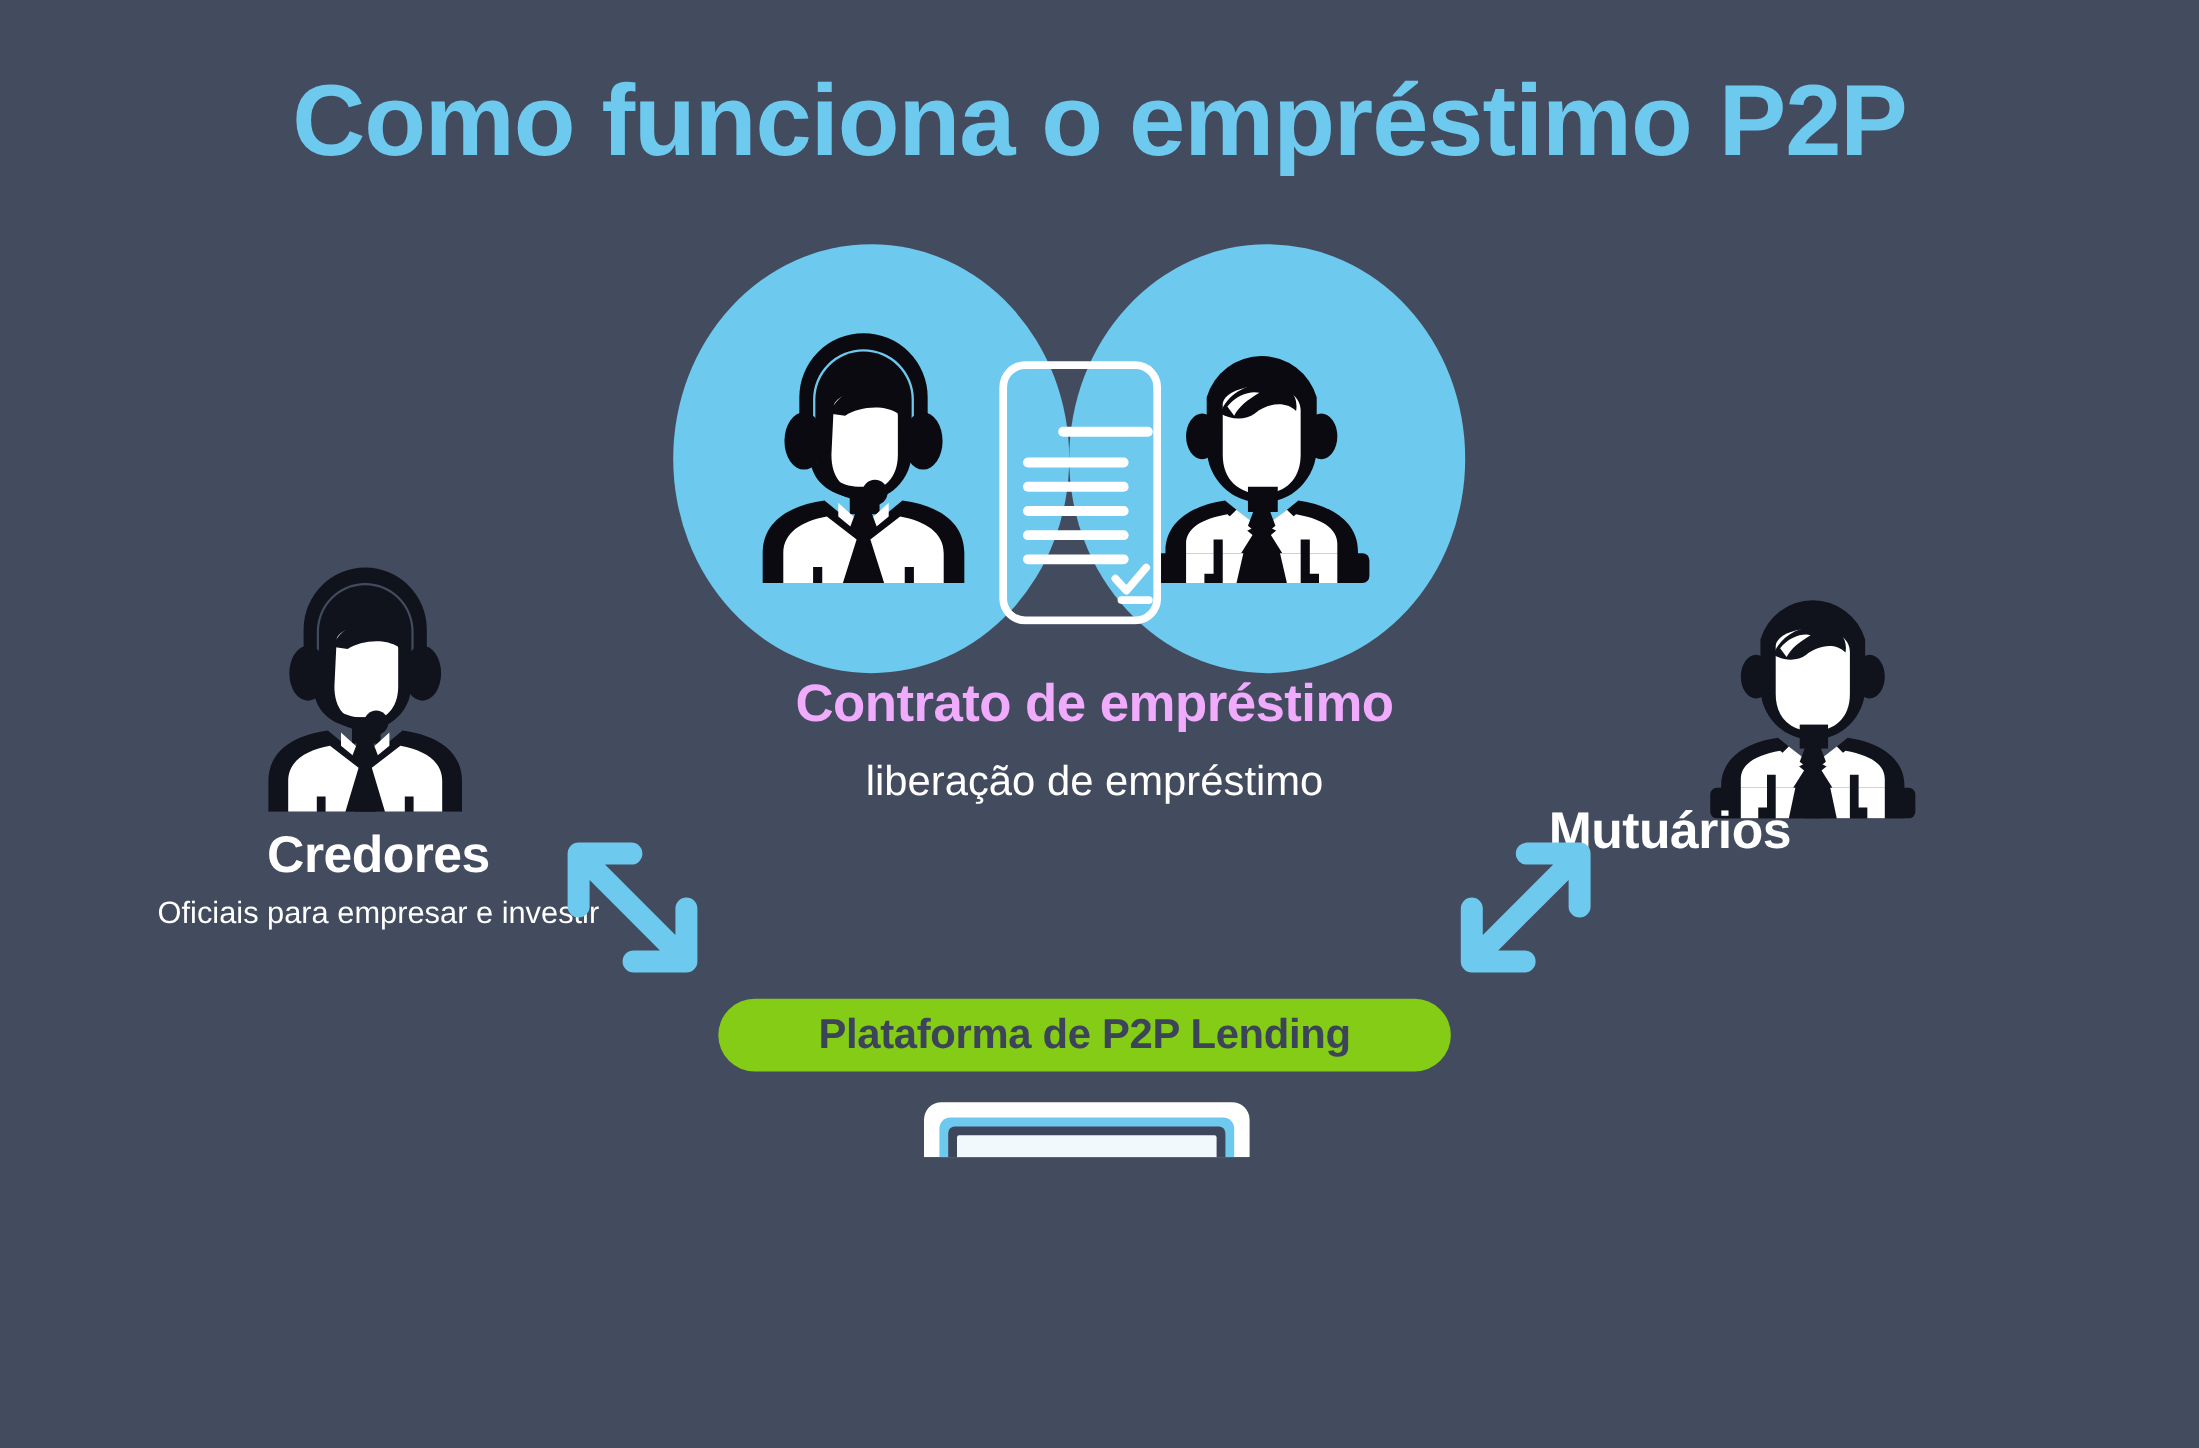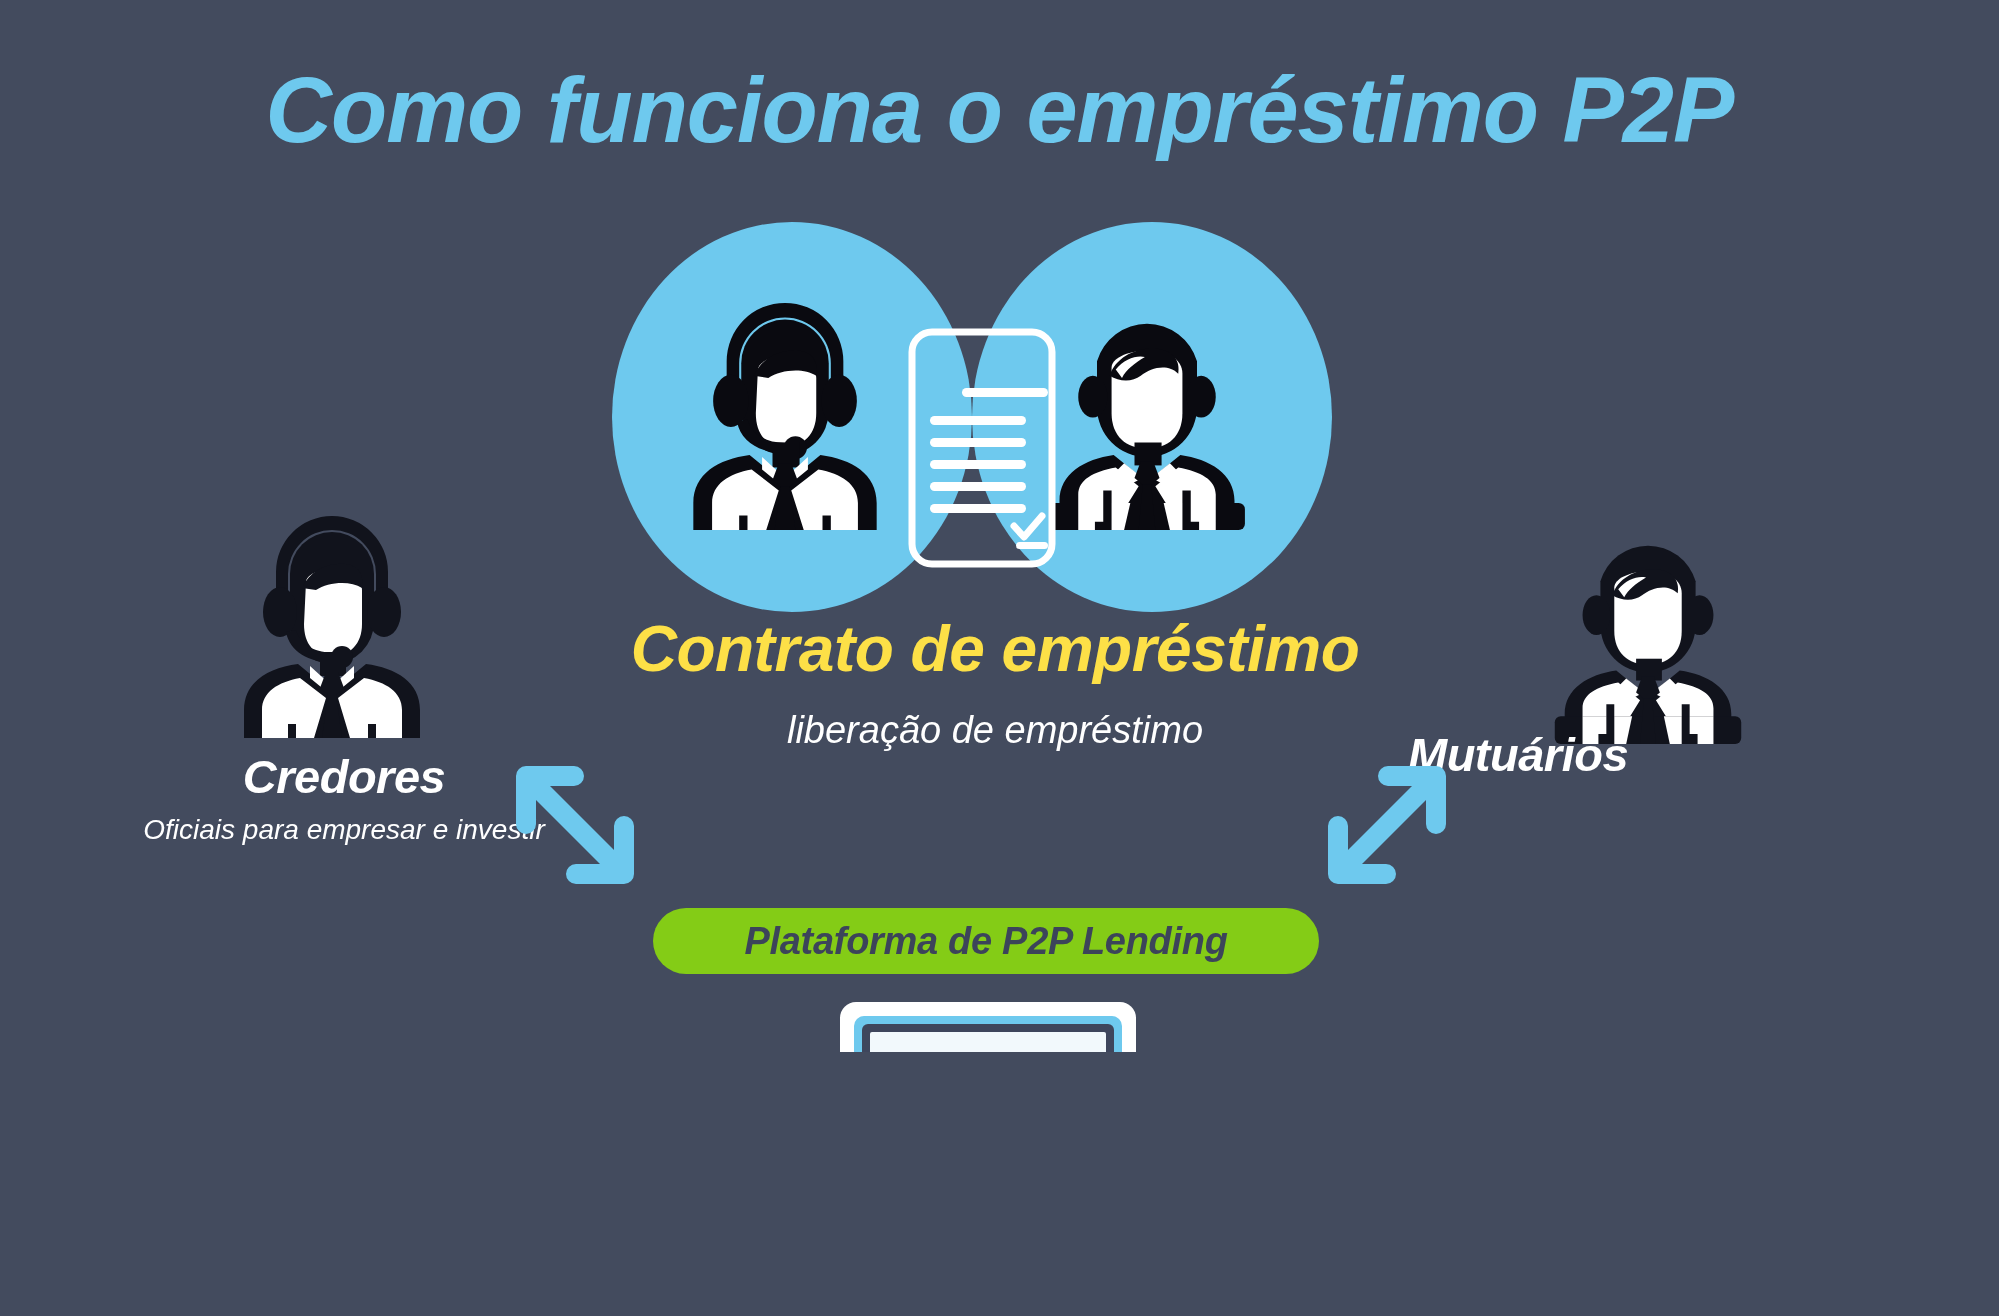--- a/index.html
+++ b/index.html
@@ -9,21 +9,20 @@
   }
   body {
     font-family: "Liberation Sans", sans-serif;
   }
   #canvas {
     position: relative;
     width: 1999px;
     height: 1052px;
     background: #434b5e;
     overflow: hidden;
-    font-style: italic;
   }
 
   
   #title {
     position: absolute;
     left: 0;
     top: 62px;
     width: 1999px;
     text-align: center;
     color: #6ec9ee;
@@ -89,22 +88,22 @@
 
   
   #contract-block {
     position: absolute;
     left: 430px;
     top: 612px;
     width: 1130px;
     text-align: center;
   }
   .contract-title {
-    color: #fde047;
-    font-size: 64px;
+    color: #f0abfc;
+    font-size: 48px;
     font-weight: bold;
     letter-spacing: -0.5px;
     line-height: 1.18;
   }
   .contract-sub {
     color: #ffffff;
     font-size: 38px;
     font-weight: normal;
     line-height: 1.3;
     margin-top: 18px;

